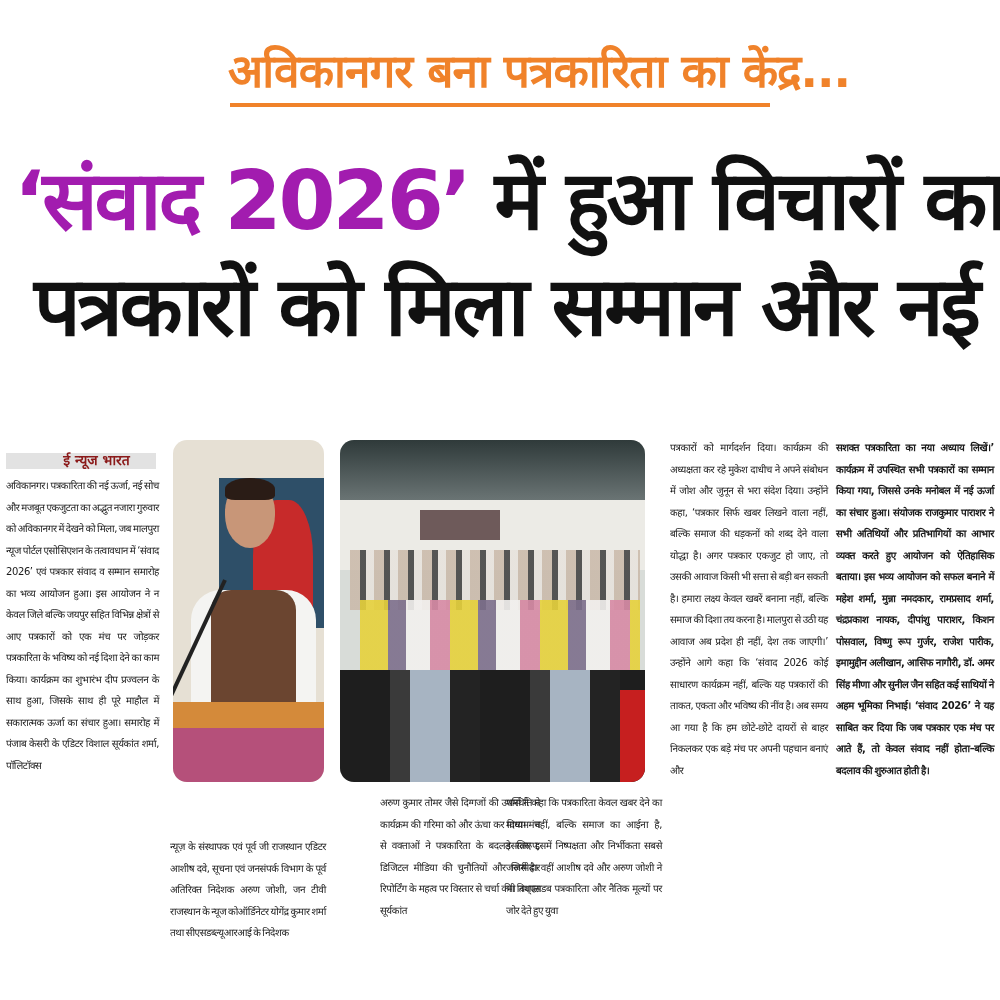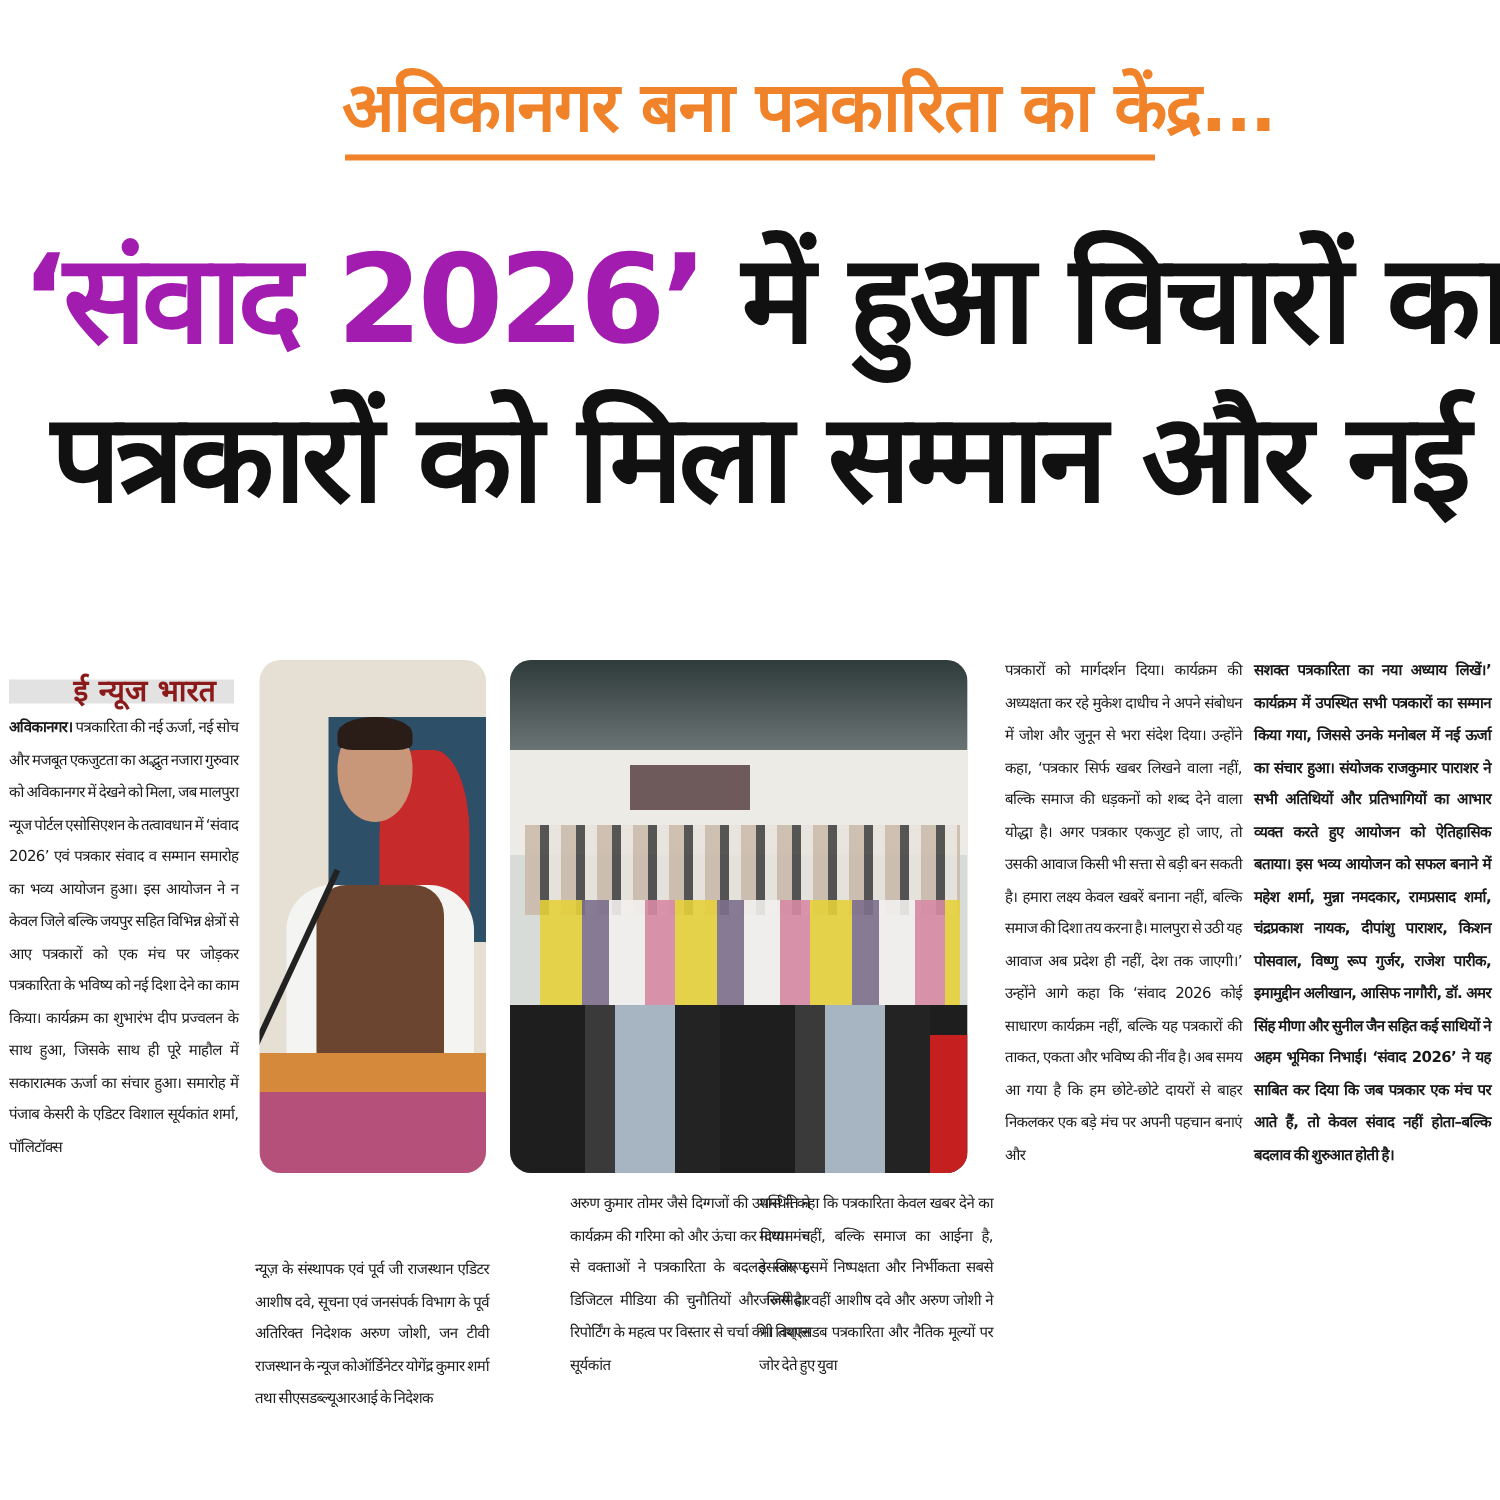--- a/index.html
+++ b/index.html
@@ -22,30 +22,30 @@
       font-size: 82px; line-height: 106px; letter-spacing: -3px; white-space: nowrap;
     }
     .headline .line2 { display: block; padding-left: 20px; }
     .headline .accent { color: #a21caf; }
 
     .byline-bar {
       position: absolute; left: 6px; top: 453px; width: 150px; height: 16px; background: #e2e2e2;
     }
     .byline {
       position: absolute; left: 6px; top: 446px; width: 181px; text-align: center;
-      color: #8b1a1a; font-weight: bold; font-size: 20px; line-height: 28px;
+      color: #8b1a1a; font-weight: bold; font-size: 14px; line-height: 28px;
       font-family: "DejaVu Sans", sans-serif;
     }
 
     .col {
       position: absolute; font-size: 10px; line-height: 21.5px; text-align: justify;
       font-family: "DejaVu Sans", sans-serif; letter-spacing: -0.4px; color: #1a1a1a;
       word-spacing: -1px;
     }
-    .col b { font-weight: bold; }
+    .col b { font-weight: normal; }
     .col1 { left: 6px; top: 475px; width: 153px; }
     .col2 { left: 170px; top: 792px; width: 156px; margin-top: 44px; }
     .col3 { left: 340px; top: 792px; width: 160px; margin-left: 40px; }
     .col4 { left: 506px; top: 792px; width: 156px; }
     .col5 { left: 670px; top: 437px; width: 158px; }
     .col6 { left: 836px; top: 437px; width: 158px; font-weight: bold; }
 
     .photo {
       position: absolute; border-radius: 14px; overflow: hidden;
     }

